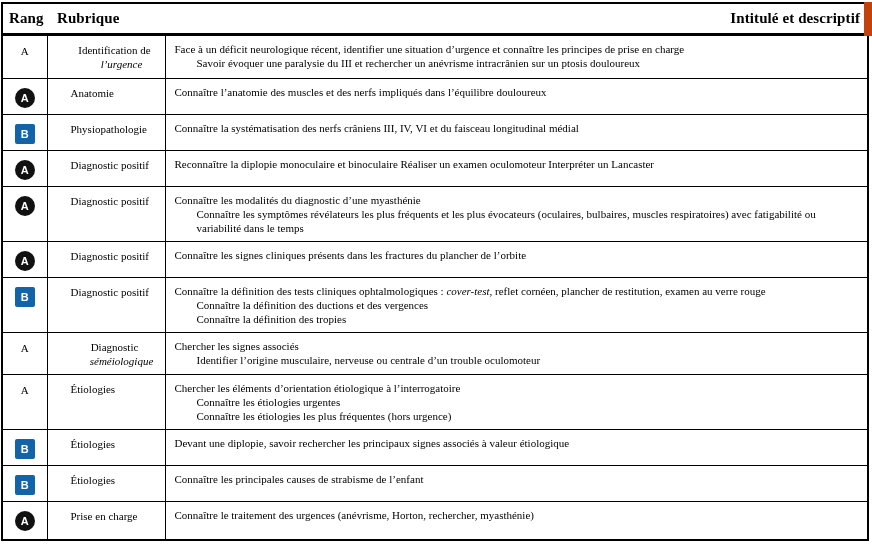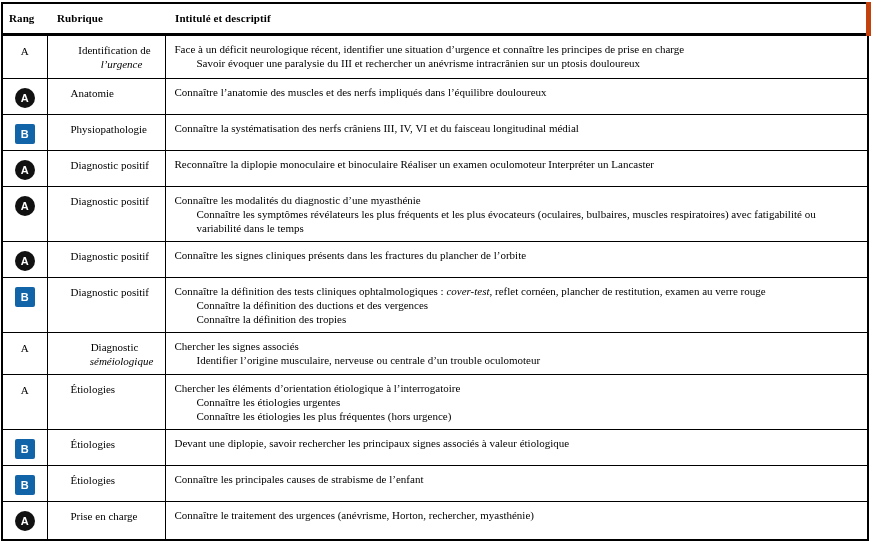--- a/index.html
+++ b/index.html
@@ -32,30 +32,30 @@
   table.competency-table col.col-rang     { width: 45px; }
   table.competency-table col.col-rubrique { width: 118px; }
   table.competency-table col.col-intitule { width: 703px; }
 
   
   thead th {
     border: none;
     border-top: 2px solid #000;
     border-bottom: 3px solid #000;
     font-weight: bold;
-    font-size: 11px;
+    font-size: 15px;
     text-align: left;
     padding: 5px 4px 6px 5px;
     vertical-align: middle;
     letter-spacing: .1px;
     height: 18px;
   }
   thead th.th-rang     { padding-left: 6px; border-left: 2px solid #000; }
   thead th.th-rubrique { padding-left: 10px; }
-  thead th.th-intitule { padding-left: 10px; border-right: 5px solid #c2410c; }
+  thead th.th-intitule { padding-left: 10px; border-right: 8px solid #c2410c; text-align: right; }
 
   
   tbody td {
     border: 1px solid #000;
     vertical-align: top;
     font-size: 11px;
     line-height: 14px;
     padding: 6px 5px 6px 5px;
     background: #ffffff;
   }

